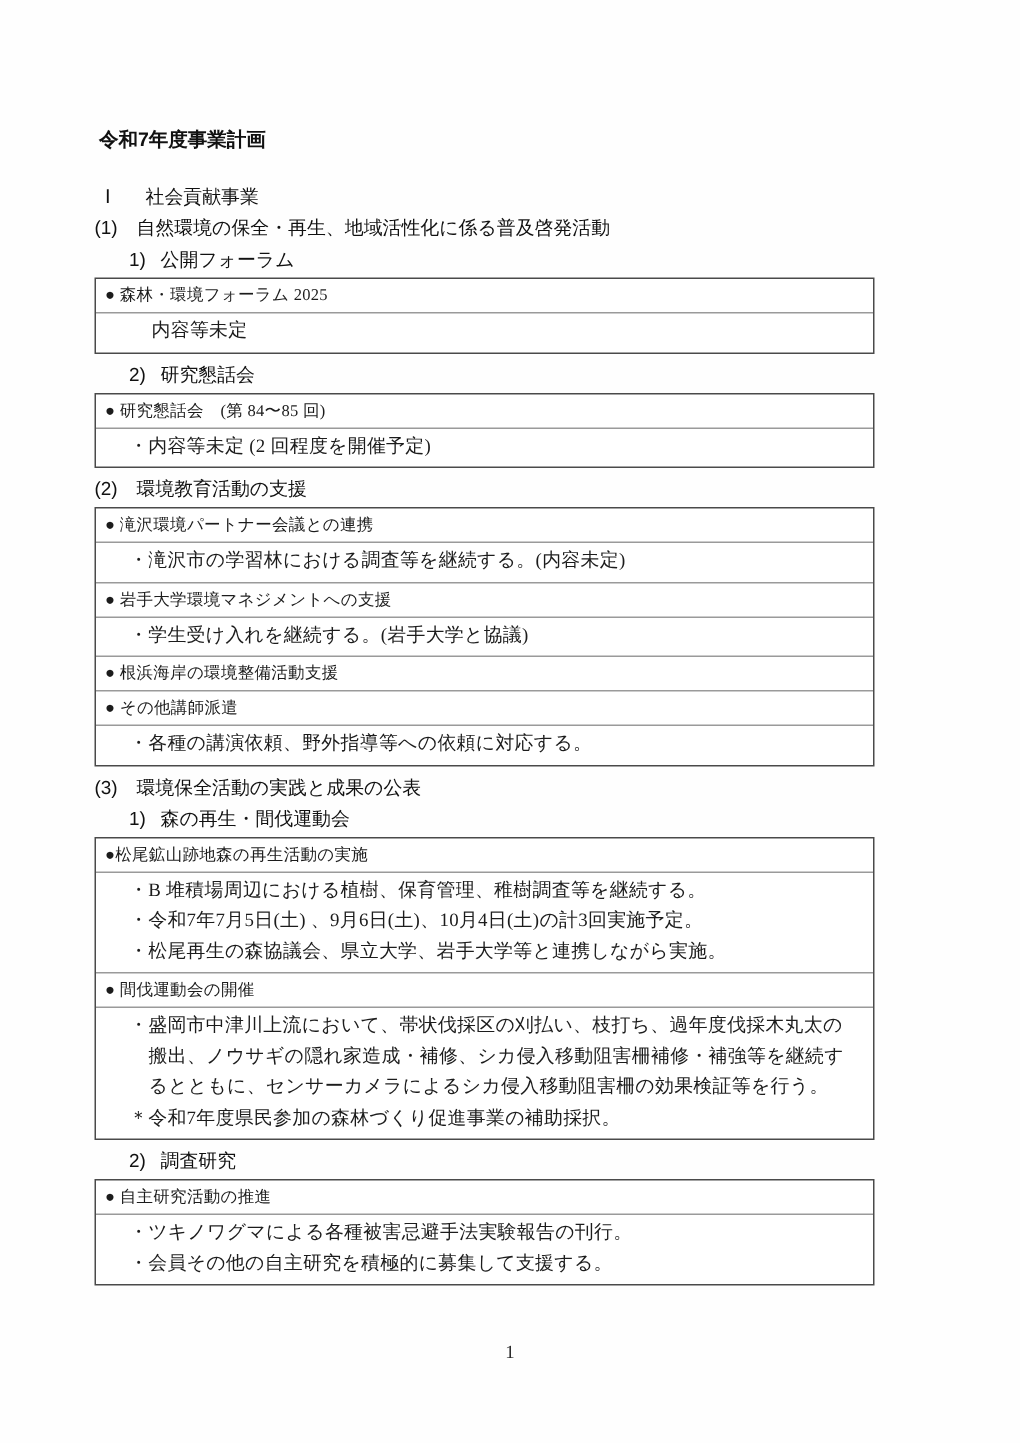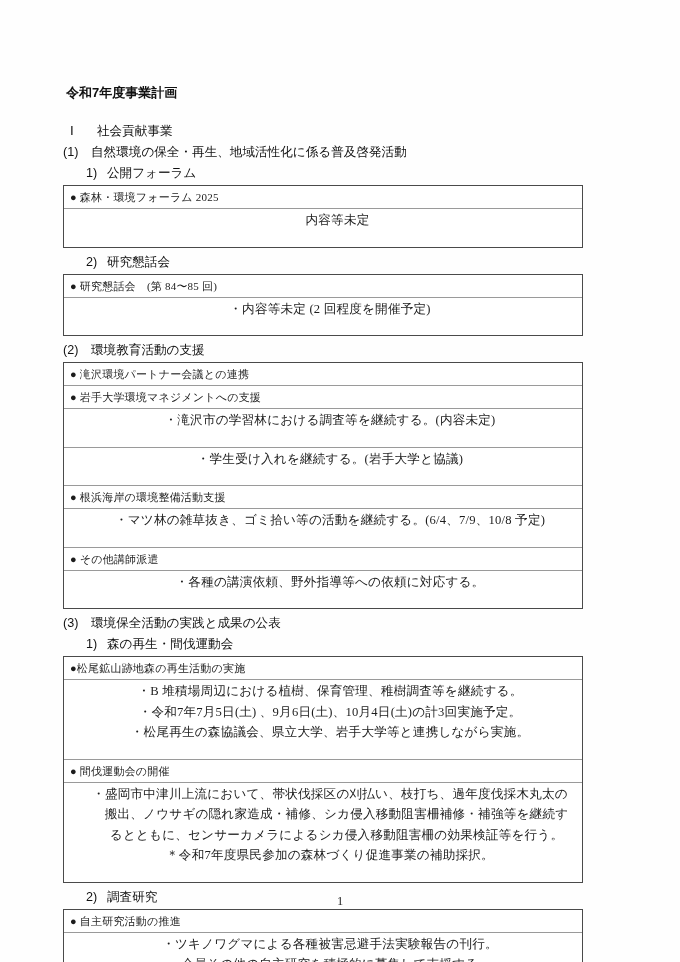--- a/index.html
+++ b/index.html
@@ -49,21 +49,21 @@
     background: #fff;
   }
   .row { border-top: 1px solid #9a9a9a; }
   .row:first-child { border-top: none; }
   .row.head {
     font-size: 11px;
     line-height: 20px;
     padding: 1px 6px 1px 6px;
     letter-spacing: 0.2px;
   }
-  .row.body { padding: 1px 8px 16px 0; text-align: center; }
+  .row.body { padding: 1px 8px 4px 0; }
   .ln {
     font-size: 12.6px;
     line-height: 20.5px;
     letter-spacing: 0.2px;
   }
   .ln.bullet, .ln.star {
     padding-left: 35px;
     text-indent: -13px;
   }
   .ln.plain { padding-left: 37px; }
@@ -96,31 +96,28 @@
         <div class="blk h3"><span class="num">2)</span><span class="txt">研究懇話会</span></div>
         <div class="box">
           <div class="row head">● 研究懇話会　(第 84〜85 回)</div>
           <div class="row body">
             <div class="ln bullet">・内容等未定 (2 回程度を開催予定)</div>
           </div>
         </div>
         <div class="blk h2"><span class="num">(2)</span><span class="txt">環境教育活動の支援</span></div>
         <div class="box">
           <div class="row head">● 滝沢環境パートナー会議との連携</div>
-          <div class="row head">● 岩手大学環境マネジメントへの支援</div>
           <div class="row body">
             <div class="ln bullet">・滝沢市の学習林における調査等を継続する。(内容未定)</div>
           </div>
+          <div class="row head">● 岩手大学環境マネジメントへの支援</div>
           <div class="row body">
             <div class="ln bullet">・学生受け入れを継続する。(岩手大学と協議)</div>
           </div>
           <div class="row head">● 根浜海岸の環境整備活動支援</div>
-          <div class="row body">
-            <div class="ln bullet">・マツ林の雑草抜き、ゴミ拾い等の活動を継続する。(6/4、7/9、10/8 予定)</div>
-          </div>
           <div class="row head">● その他講師派遣</div>
           <div class="row body">
             <div class="ln bullet">・各種の講演依頼、野外指導等への依頼に対応する。</div>
           </div>
         </div>
         <div class="blk h2"><span class="num">(3)</span><span class="txt">環境保全活動の実践と成果の公表</span></div>
         <div class="blk h3"><span class="num">1)</span><span class="txt">森の再生・間伐運動会</span></div>
         <div class="box">
           <div class="row head">●松尾鉱山跡地森の再生活動の実施</div>
           <div class="row body">

